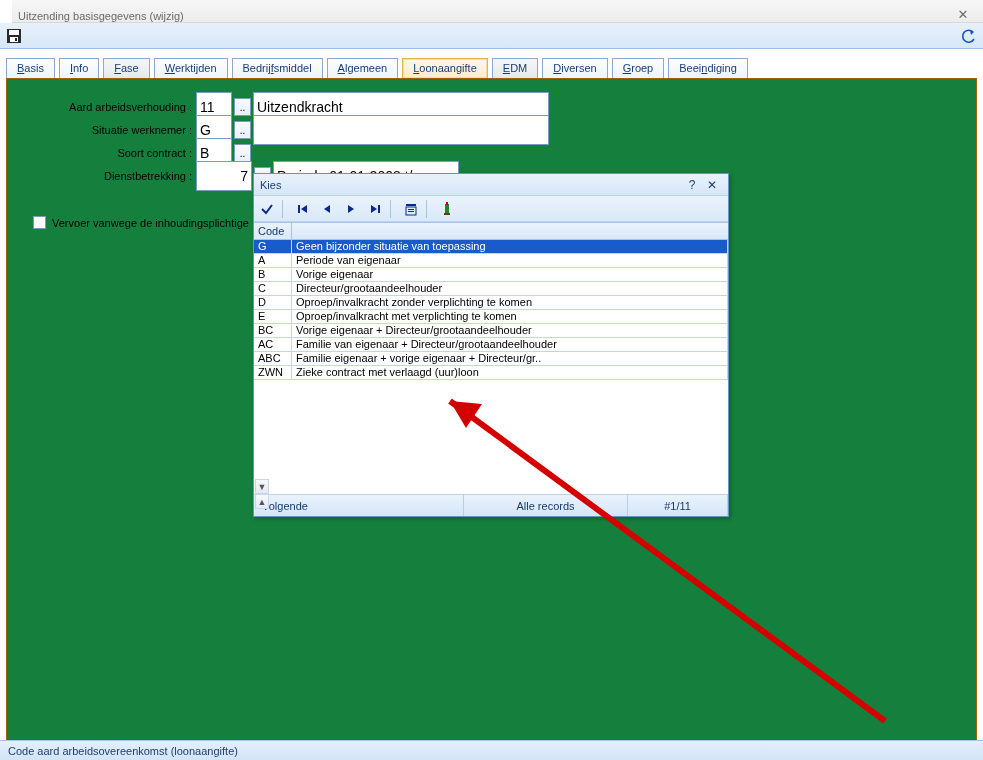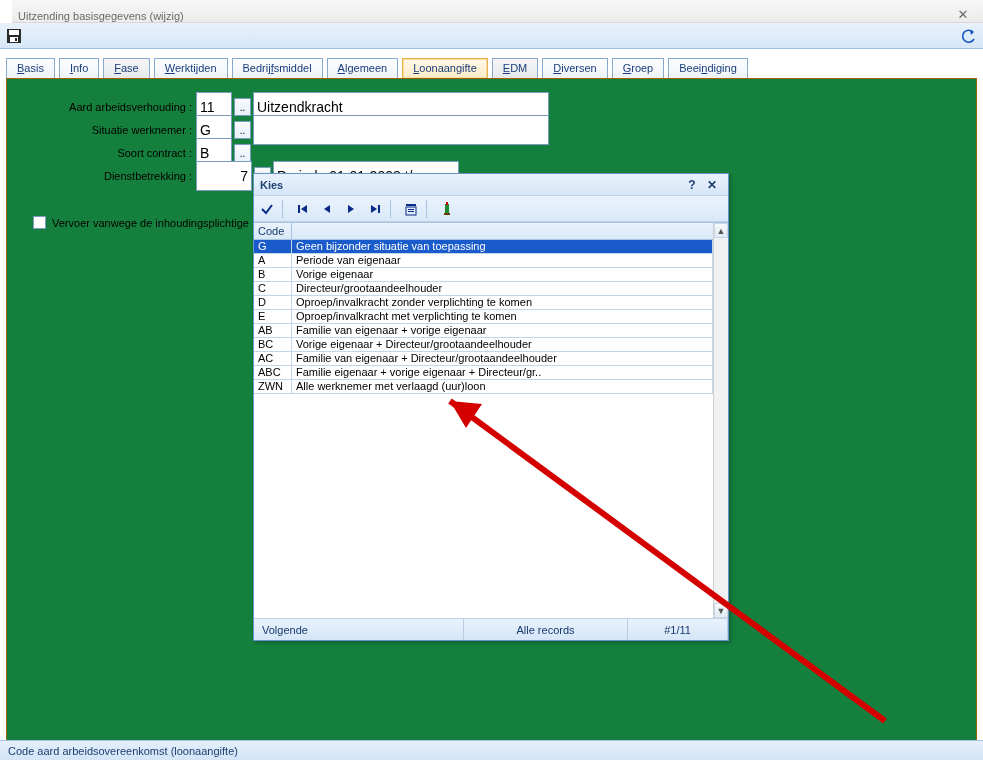--- a/index.html
+++ b/index.html
@@ -136,21 +136,21 @@
     box-shadow: 2px 2px 4px rgba(0,0,0,.25);
     background: #fff;
   }
   .dlg-title {
     height: 22px;
     background: linear-gradient(#e9f2fc,#d5e6f8);
     display:flex;
     align-items:center;
     padding: 0 6px;
     color: #1e3f70;
-    font-weight: bold;
+    font-weight: normal;
     border-bottom: 1px solid #bcd1ea;
   }
   .dlg-title .spacer { flex:1; }
   .dlg-title .help, .dlg-title .close {
     width: 20px; text-align:center; font-size:12px; color:#1e3f70;
   }
   .dlg-toolbar {
     height: 26px;
     background: linear-gradient(#eaf3fb,#d9e9f9);
     border-bottom: 1px solid #bcd1ea;
@@ -164,22 +164,23 @@
     display:flex;align-items:center;justify-content:center;
   }
   .tbtn.sep {
     width: 6px;
     border-left: 1px solid #a9c3e2;
     margin: 0 2px;
     height: 18px;
   }
   .grid {
     display:flex;
-    height: 396px;
+    height: 272px;
     border-top: 1px solid #a9c3e2;
+    flex-direction: column;
   }
   .grid-body {
     flex:1;
     overflow:hidden;
   }
   .grid-scroll {
     width: 15px;
     background: #f1f1f1;
     border-left: 1px solid #d0d0d0;
     position: relative;
@@ -412,38 +413,34 @@
           </div>
           <div class="grow">
             <div class="gcell col-code">D</div>
             <div class="gcell col-desc">Oproep/invalkracht zonder verplichting te komen</div>
           </div>
           <div class="grow">
             <div class="gcell col-code">E</div>
             <div class="gcell col-desc">Oproep/invalkracht met verplichting te komen</div>
           </div>
           <div class="grow">
-            <div class="gcell col-code">AB</div>
-            <div class="gcell col-desc">Familie van eigenaar + vorige eigenaar</div>
-          </div>
-          <div class="grow">
             <div class="gcell col-code">BC</div>
             <div class="gcell col-desc">Vorige eigenaar + Directeur/grootaandeelhouder</div>
           </div>
           <div class="grow">
             <div class="gcell col-code">AC</div>
             <div class="gcell col-desc">Familie van eigenaar + Directeur/grootaandeelhouder</div>
           </div>
           <div class="grow">
             <div class="gcell col-code">ABC</div>
             <div class="gcell col-desc">Familie eigenaar + vorige eigenaar + Directeur/gr..</div>
           </div>
           <div class="grow">
             <div class="gcell col-code">ZWN</div>
-            <div class="gcell col-desc">Alle werknemer met verlaagd (uur)loon</div>
+            <div class="gcell col-desc">Zieke contract met verlaagd (uur)loon</div>
           </div>
         </div>
     </div>
     <div class="grid-scroll">
       <div class="arrow top">▲</div>
       <div class="arrow bot">▼</div>
     </div>
   </div>
 
   <div class="dlg-status">

